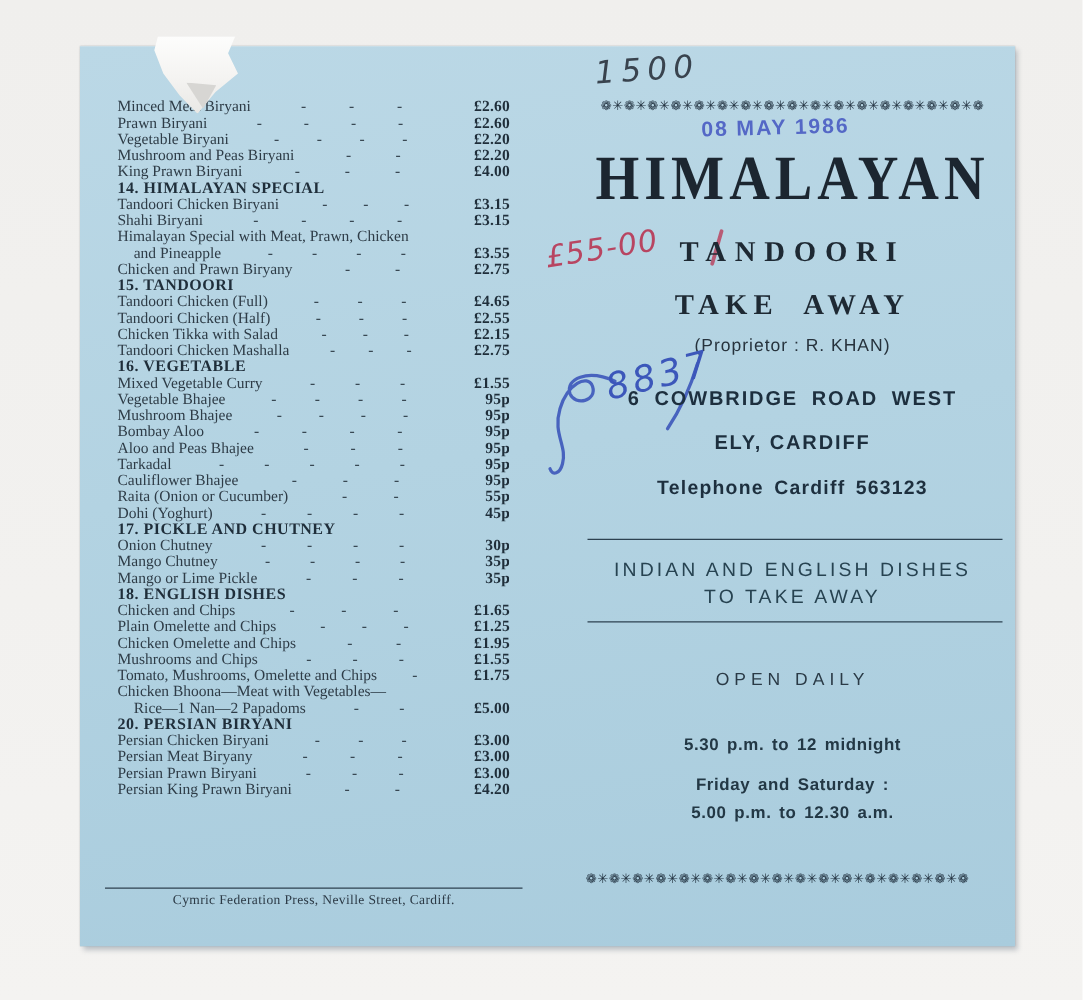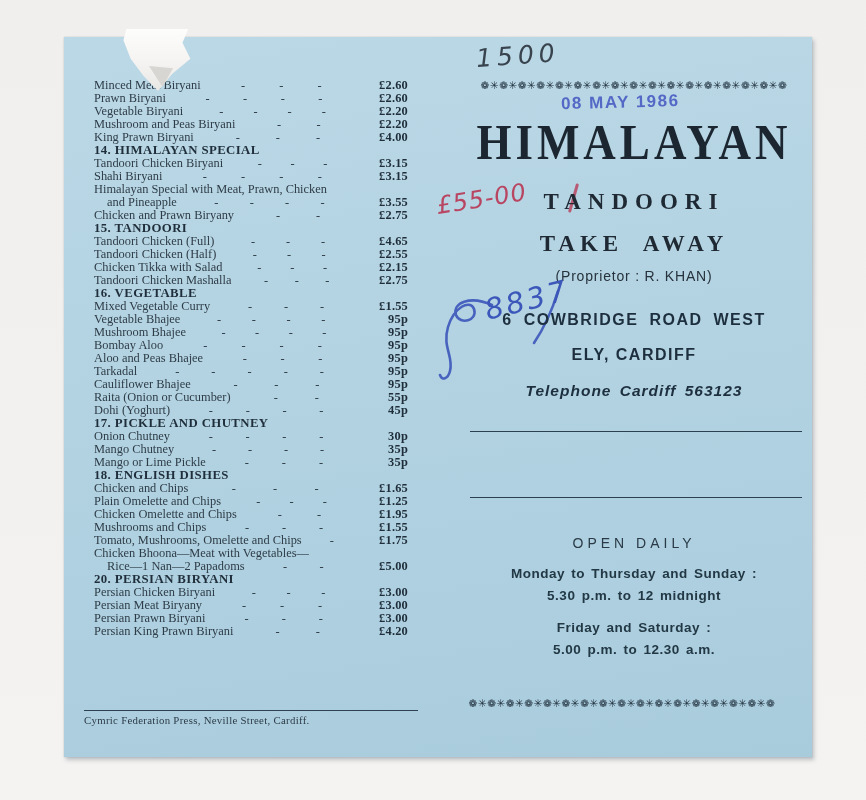--- a/index.html
+++ b/index.html
@@ -31,21 +31,21 @@
   .menu-section { margin-top:0; }
   .menu-section:first-child { margin-top:0; }
   .sec-title { font-weight:700; font-size:12.8px; line-height:13px; letter-spacing:0.4px; color:#1f2e3a; }
   .menu-row { display:flex; align-items:baseline; font-size:12.4px; line-height:13px; }
   .item-name { white-space:nowrap; }
   .menu-row.cont .item-name { padding-left:13px; }
   .leader { flex:1; display:flex; justify-content:space-evenly; padding:0 10px 0 6px; color:#2e3c47; }
   .price { font-weight:700; min-width:42px; text-align:right; color:#1f2e3a; letter-spacing:0.2px; }
   .footer-credit {
     position:absolute; left:20px; top:673px; width:334px;
-    border-top:1.4px solid #2e4150; padding-top:3px;
+    border-top:1.4px solid #2e4150; text-align:center; padding-top:3px;
   }
   .credit-text { font-size:10.8px; color:#2c3a46; letter-spacing:0.3px; }
   
   .rc { position:absolute; left:402px; width:336px; text-align:center; }
   .orn { top:42px; font-family:"DejaVu Sans",sans-serif; font-size:10.5px; color:#223240;
          white-space:nowrap; overflow:hidden; letter-spacing:0.5px; }
   .orn-bottom { top:660px; width:312px; }
   .stamp {
     position:absolute; left:497px; top:54px; width:240px; text-align:left;
     font-family:"Liberation Sans",sans-serif; font-weight:700; font-size:17px;
@@ -54,21 +54,21 @@
   .biz-name {
     top:76px; font-family:"Liberation Serif",serif; font-weight:700; font-size:45px;
     letter-spacing:4px; color:#1c2630; transform:scaleY(1.12); transform-origin:center top;
     white-space:nowrap;
   }
   .biz-type { top:152px; font-weight:700; font-size:23px; letter-spacing:7px; color:#1e2933; }
   .biz-service { top:194px; font-weight:700; font-size:23px; letter-spacing:5px; word-spacing:10px; color:#1e2933; }
   .proprietor { top:231px; font-family:"Liberation Sans",sans-serif; font-size:14px; letter-spacing:0.8px; color:#26323c; }
   .addr1 { top:274px; font-family:"Liberation Sans",sans-serif; font-weight:700; font-size:16px; letter-spacing:1.5px; word-spacing:5px; color:#1d2f3e; }
   .addr2 { top:309px; font-family:Liberation Sans, sans-serif; font-weight:700; font-size:16px; letter-spacing:1.5px; color:#1d2f3e; }
-  .phone { top:345px; font-family:"Liberation Sans",sans-serif; font-weight:700; font-size:15.5px; letter-spacing:1px; word-spacing:3px; color:#1d2f3e;font-style:italic; }
+  .phone { top:345px; font-family:"Liberation Sans",sans-serif; font-weight:700; font-size:15.5px; letter-spacing:1px; word-spacing:3px; color:#1d2f3e; }
   .rule { position:absolute; left:406px; width:332px; border-top:1.6px solid #2c4150; }
   .rule1 { top:394px; } .rule2 { top:460px; }
   .tagline { top:409px; font-family:"Liberation Sans",sans-serif; font-size:15.5px; letter-spacing:2.5px; color:#274351; line-height:21px; }
   .open-daily { top:498px; font-family:"Liberation Sans",sans-serif; font-size:14px; letter-spacing:4px; color:#2a3a46; }
   .hrs { font-family:"Liberation Sans",sans-serif; font-weight:700; font-size:13.5px; letter-spacing:0.5px; word-spacing:2px; color:#233845; }
   .hd1 { top:529px; } .ht1 { top:551px; } .hd2 { top:583px; } .ht2 { top:605px; }
   
   .hw { font-family:"DejaVu Sans",sans-serif; font-style:italic; position:absolute; white-space:nowrap; }
   .hw-top { left:412px; top:4px; font-size:25px; letter-spacing:5px; color:#39434e; transform:rotate(-4deg); }
   .hw-red { left:372px; top:148px; font-size:24px; letter-spacing:1px; color:#b84561; transform:rotate(-9deg); }
@@ -452,24 +452,27 @@
     <svg class="flourish" width="180" height="100" viewBox="0 0 180 100">
       <path d="M62,18 C40,8 22,16 26,28 C30,38 48,34 44,22 C40,12 24,20 18,40 C12,60 24,70 20,84 C18,92 12,94 10,88" stroke="#3c57ba" stroke-width="2.6" fill="none" stroke-linecap="round" opacity="0.9"></path>
       <path d="M128,4 C122,24 112,44 104,56" stroke="#3c57ba" stroke-width="2.6" fill="none" stroke-linecap="round" opacity="0.9"></path>
     </svg>
 
     <div class="rc addr1">6 COWBRIDGE ROAD WEST</div>
     <div class="rc addr2">ELY, CARDIFF</div>
     <div class="rc phone">Telephone Cardiff 563123</div>
 
     <div class="rule rule1"></div>
+    <div class="rc tagline">
+      <div>INDIAN AND ENGLISH DISHES</div>
+      <div>TO TAKE AWAY</div>
+    </div>
     <div class="rule rule2"></div>
 
     <div class="rc open-daily">OPEN DAILY</div>
-    <div class="rc hrs hd1">Monday to Thursday and Sunday :</div>
     <div class="rc hrs ht1">5.30 p.m. to 12 midnight</div>
     <div class="rc hrs hd2">Friday and Saturday :</div>
     <div class="rc hrs ht2">5.00 p.m. to 12.30 a.m.</div>
 
     <div class="rc orn orn-bottom">❁✳❁✳❁✳❁✳❁✳❁✳❁✳❁✳❁✳❁✳❁✳❁✳❁✳❁✳❁✳❁✳❁</div>
   </div>
 
   <div class="tear"></div>
   <div class="tear-fold"></div>
 </div>

